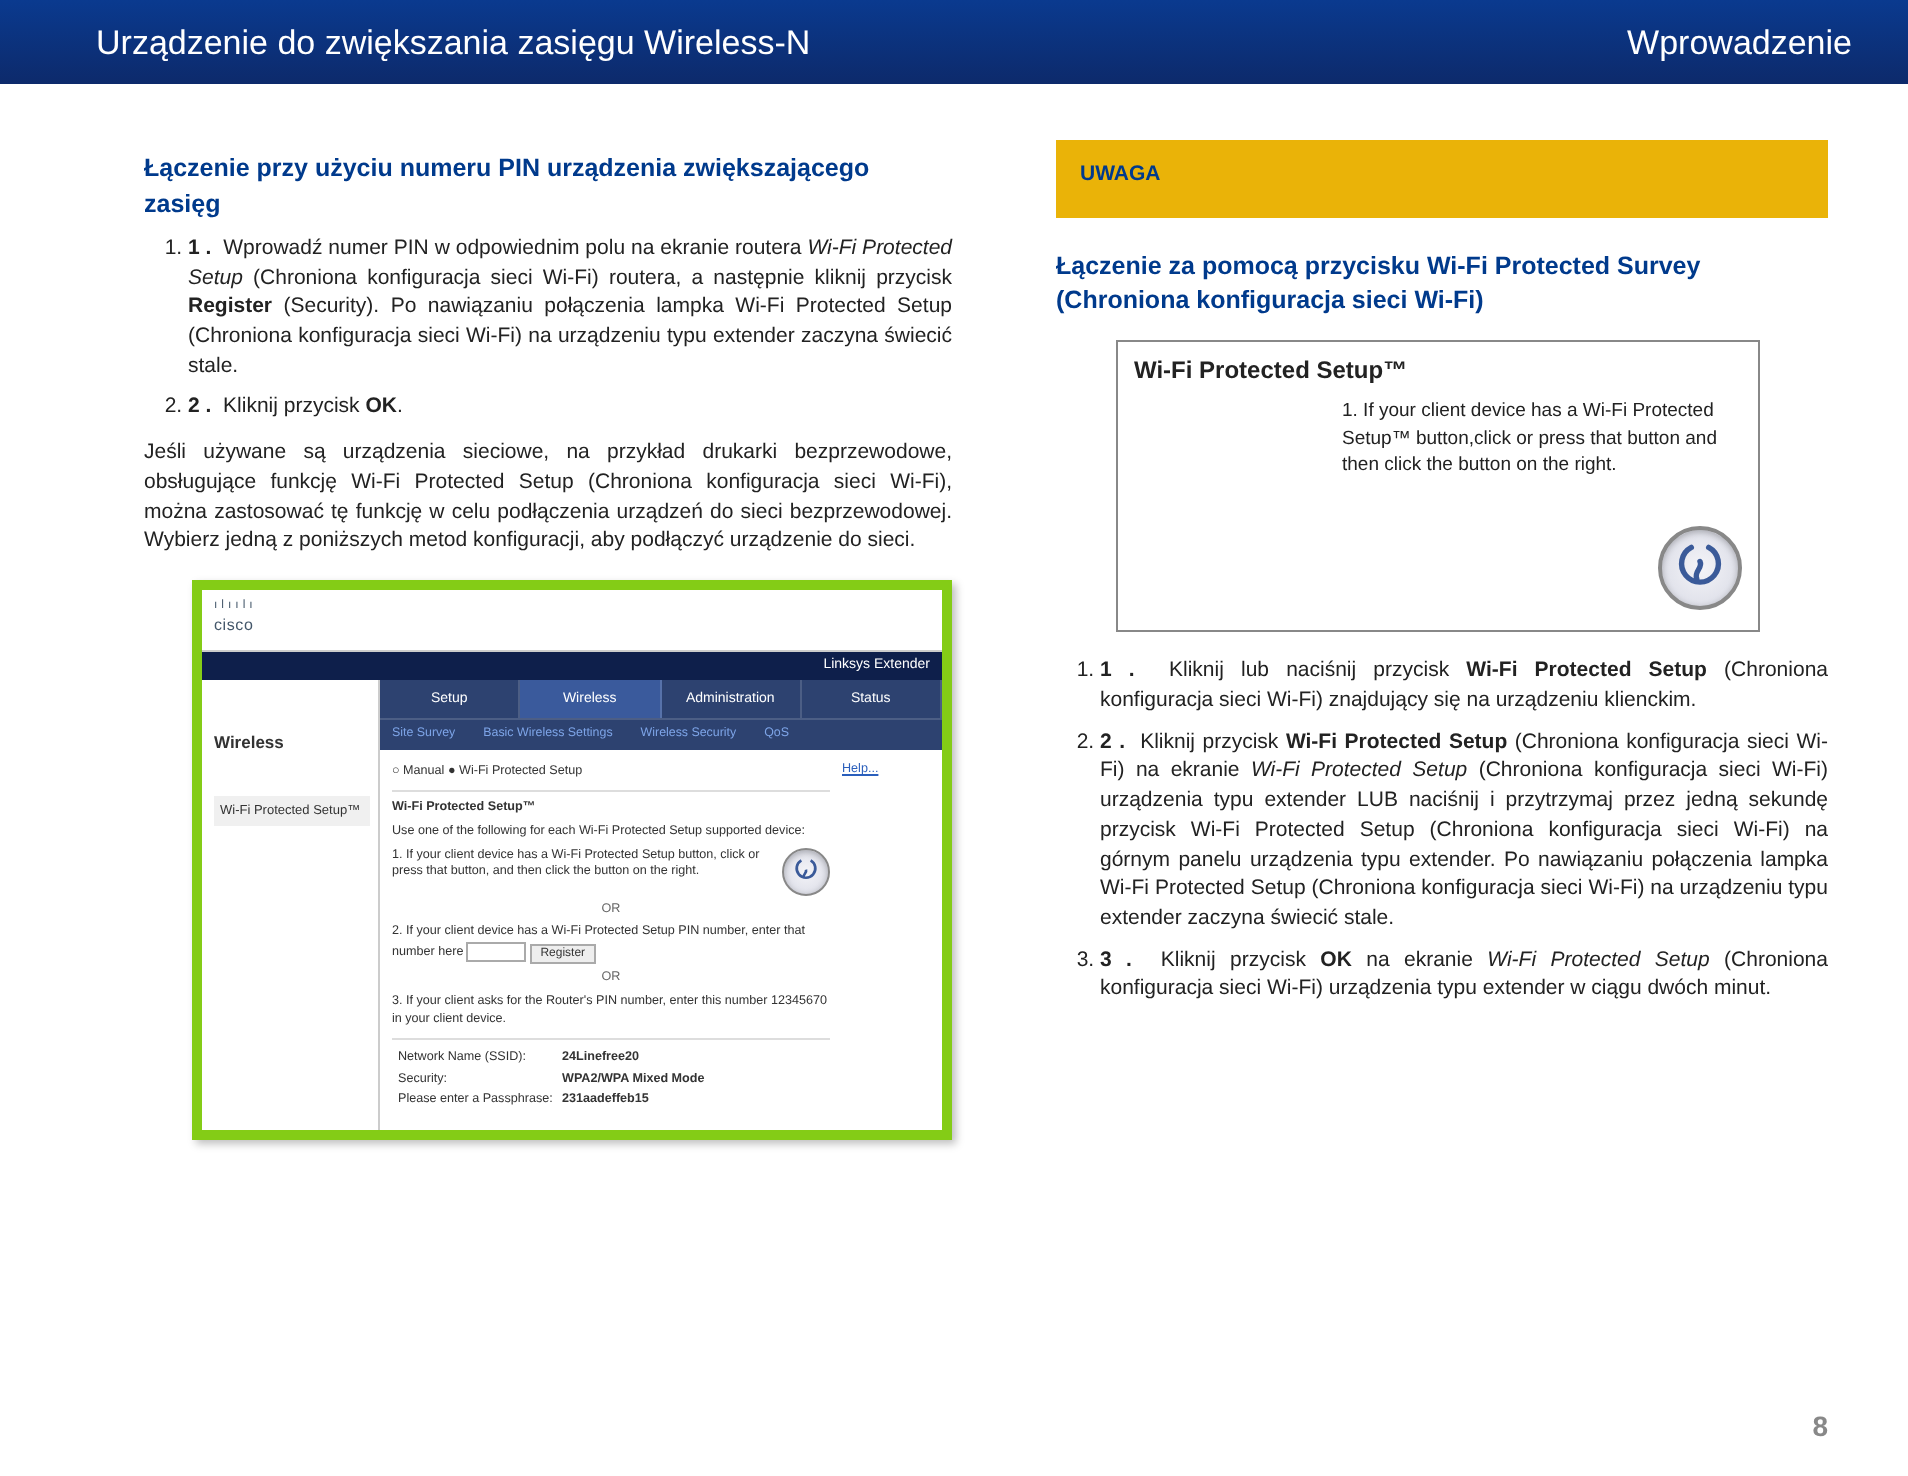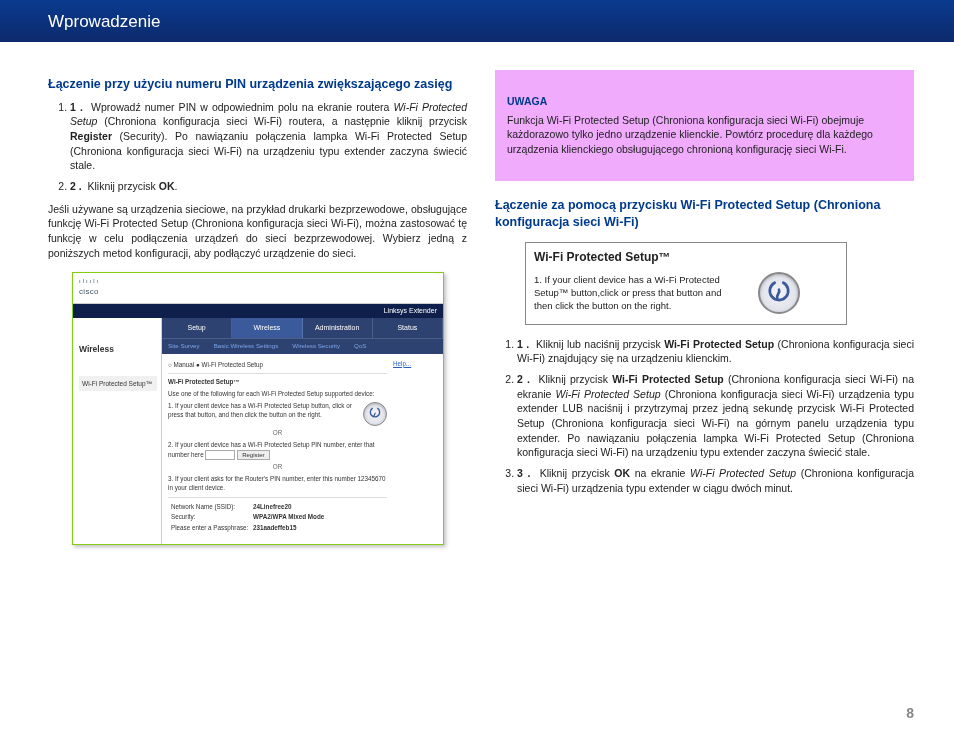--- a/index.html
+++ b/index.html
@@ -26,20 +26,21 @@
     font-size: 17px;
     font-weight: 300;
   }
   .page {
     display: flex;
     padding: 24px 40px 0 48px;
     gap: 28px;
   }
   .col {
     width: 50%;
+    margin-left: 24px;
   }
   h2.blue {
     color: #003a8c;
     font-size: 12.5px;
     font-weight: bold;
     margin: 10px 0 6px 0;
   }
   h3.blue {
     color: #003a8c;
     font-size: 15px;
@@ -53,22 +54,22 @@
     padding: 6px 8px;
     font-size: 8.5px;
     width: 290px;
     margin: 10px auto 14px auto;
     line-height: 1.35;
   }
   ol.steps { padding-left: 14px; margin: 6px 0 8px 8px; }
   ol.steps li { margin-bottom: 6px; text-align: justify; }
 
   .note-box {
-    background: #f0abfc;
-    padding: 24px 12px;
+    background: #eab308;
+    padding: 10px 12px;
     margin: 4px 0 16px 0;
   }
   .note-box .title {
     color: #003a8c;
     font-weight: bold;
     font-size: 10.5px;
     margin-bottom: 4px;
   }
 
   .wps-figure {
@@ -82,42 +83,43 @@
     font-weight: bold;
     font-size: 12px;
     padding: 6px 8px 4px 8px;
   }
   .wps-figure .sub {
     font-size: 9.5px;
     padding: 0 8px 8px 8px;
   }
   .wps-figure .body {
     display:flex;
-    align-items:center;
+    align-items:flex-end;
     padding: 2px 8px 10px 8px;
     gap: 24px;
+    flex-direction: column;
   }
   .wps-figure .body .txt {
     font-size: 9.5px;
     width: 200px;
   }
   .wps-icon {
     width: 38px; height: 38px;
     border: 2px solid #888;
     border-radius: 50%;
     display:flex;
     align-items:center;
     justify-content:center;
     background: radial-gradient(#f4f4f8,#d7d9e4);
     box-shadow: inset 0 1px 3px rgba(0,0,0,.25);
   }
   .wps-icon svg { display:block }
 
   .router-figure {
-    border: 1px solid #84cc16;
+    border: 5px solid #84cc16;
     width: 370px;
     margin: 12px auto 0 24px;
     font-size: 7px;
     color: #333;
     box-shadow: 2px 2px 4px rgba(0,0,0,.25);
   }
   .rf-top {
     background: #fff;
     height: 24px;
     border-bottom: 1px solid #ccc;
@@ -198,20 +200,21 @@
     bottom: 14px;
     font-size: 14px;
     color: #888;
     font-weight: bold;
   }
 </style>
 </head>
 <body>
 
 <div class="header-bar">
+  <span>Urządzenie do zwiększania zasięgu Wireless-N</span>
   <span>Wprowadzenie</span>
 </div>
 
 <div class="page">
 
   <div class="col">
     <h2 class="blue">Łączenie przy użyciu numeru PIN urządzenia zwiększającego zasięg</h2>
 
 
     <ol class="steps">
@@ -294,24 +297,23 @@
             </div>
           </div>
         </div>
       </div>
     </div>
   </div>
 
   <div class="col">
     <div class="note-box">
       <div class="title">UWAGA</div>
-      <div>Funkcja Wi-Fi Protected Setup (Chroniona konfiguracja sieci Wi-Fi) obejmuje każdorazowo tylko jedno urządzenie klienckie. Powtórz procedurę dla każdego urządzenia klienckiego obsługującego chronioną konfigurację sieci Wi-Fi.</div>
     </div>
 
-    <h2 class="blue">Łączenie za pomocą przycisku Wi-Fi Protected Setup (Chroniona konfiguracja sieci Wi-Fi)</h2>
+    <h2 class="blue">Łączenie za pomocą przycisku Wi-Fi Protected Survey (Chroniona konfiguracja sieci Wi-Fi)</h2>
 
     <div class="wps-figure">
       <div class="hdr">Wi-Fi Protected Setup™</div>
       <div class="body">
         <div class="txt">1. If your client device has a Wi-Fi Protected Setup™ button,click or press that button and then click the button on the right.</div>
         <div class="wps-icon">
           <svg width="26" height="26" viewBox="0 0 24 24">
             <path fill="none" stroke="#3a5a99" stroke-width="2.5" stroke-linecap="round" d="M8 2.5a8.5 8.5 0 1 0 8 0 M12 9c1.5 3-3 4.5-1.5 8"></path>
           </svg>
         </div>

